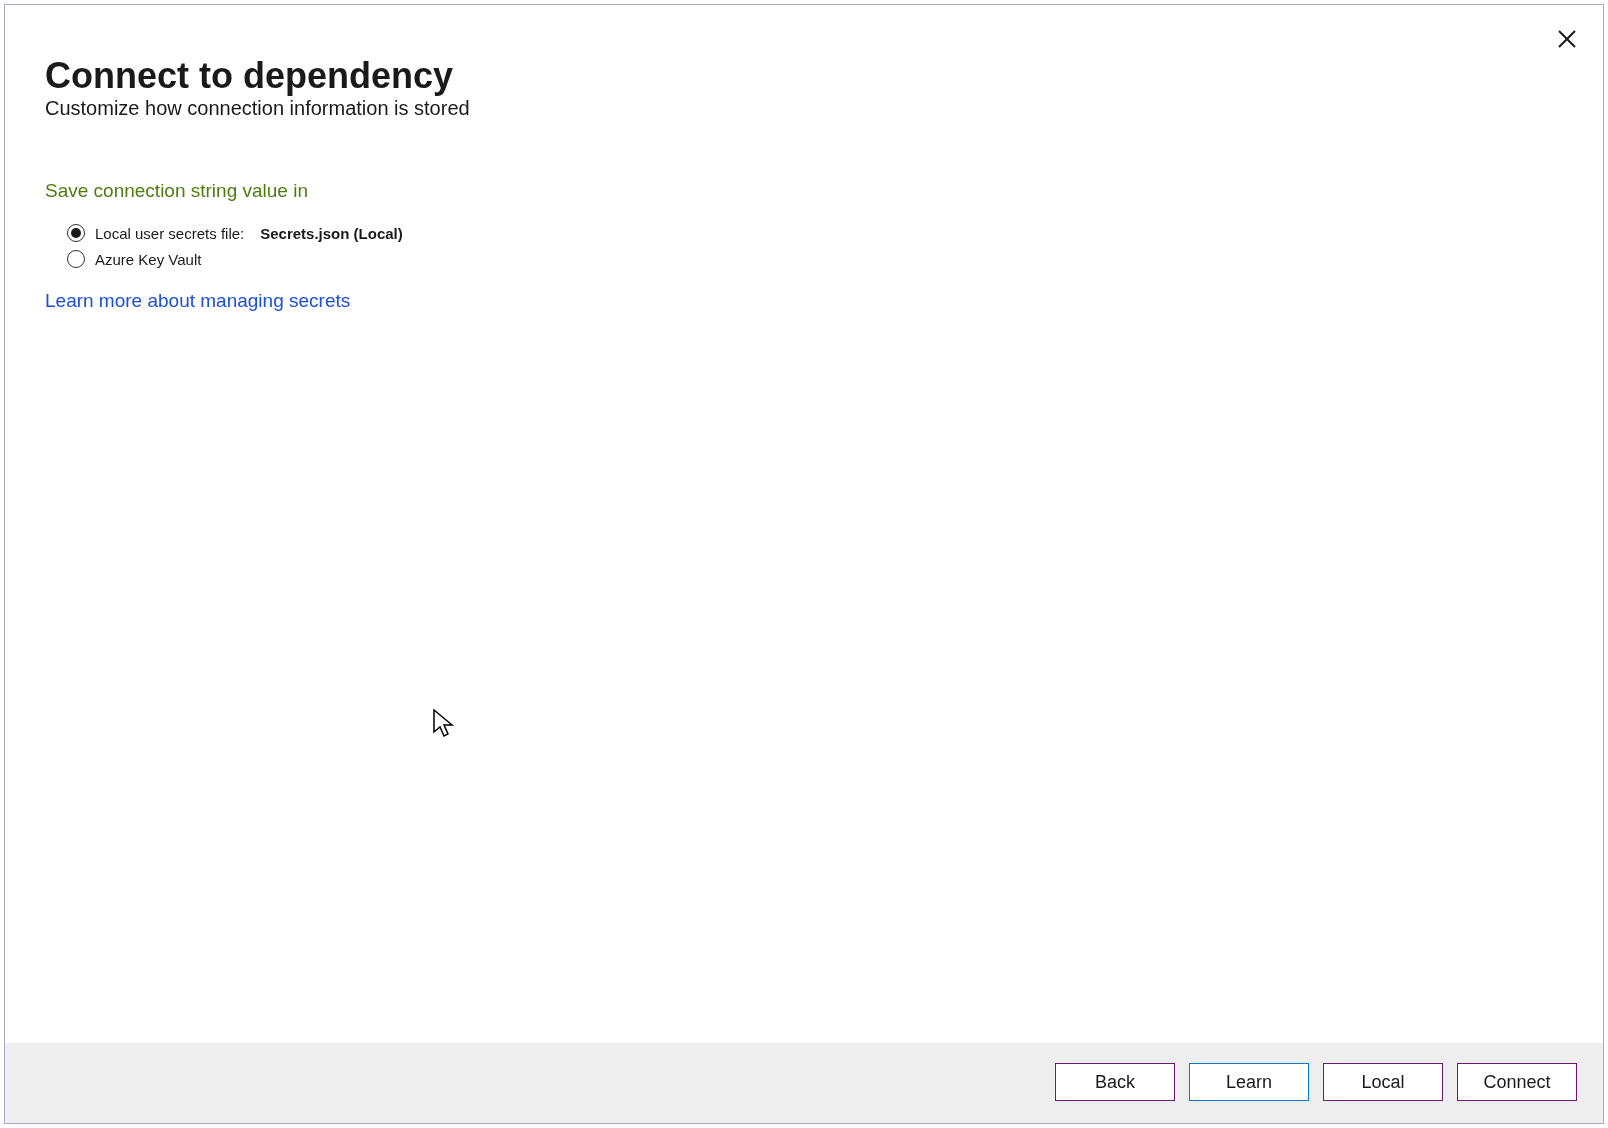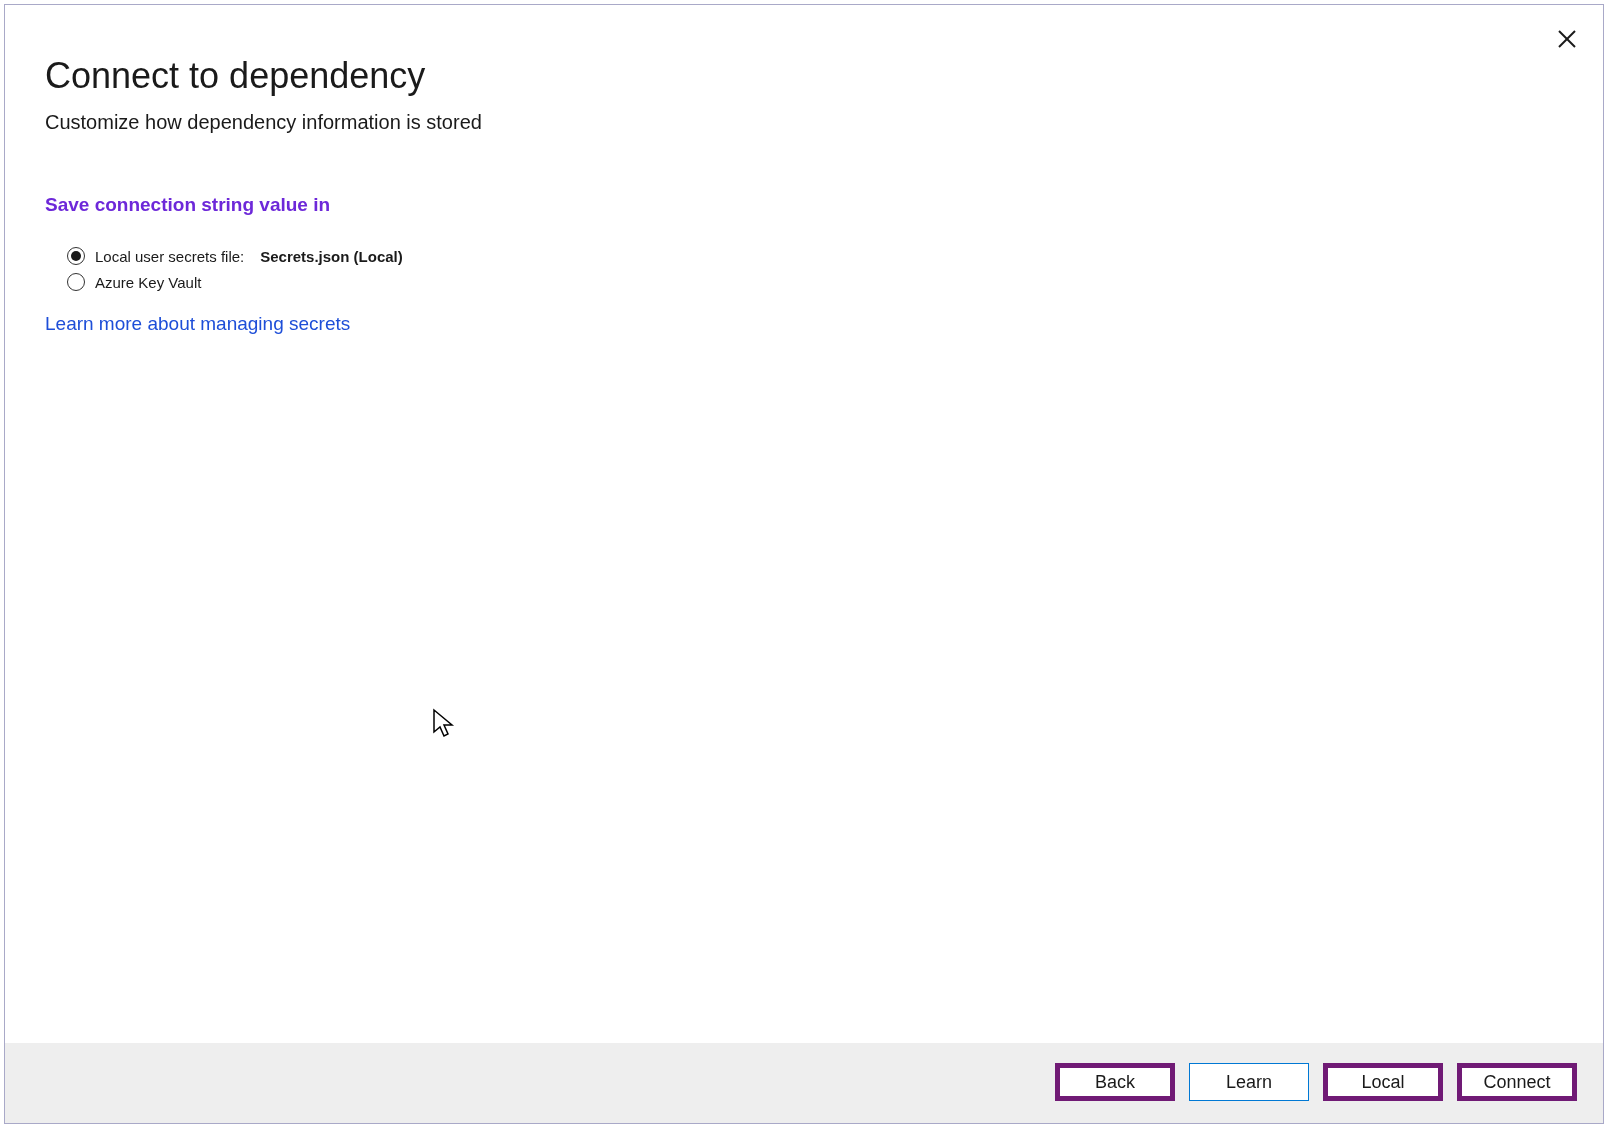--- a/index.html
+++ b/index.html
@@ -43,35 +43,34 @@
     .close-btn svg {
       width: 18px;
       height: 18px;
     }
     .content {
       flex: 1;
       padding: 50px 40px 20px 40px;
     }
     .title {
       font-size: 36px;
-      font-weight: 400;
+      font-weight: 700;
       color: #1a1a1a;
-      margin-bottom: 14px;
     }
     .subtitle {
       font-size: 20px;
       font-weight: 400;
       color: #1a1a1a;
       margin-bottom: 60px;
     }
     .section-label {
       font-size: 19px;
-      font-weight: 700;
-      color: #6d28d9;
-      margin-bottom: 31px;
+      font-weight: 400;
+      color: #4d7c0f;
+      margin-bottom: 22px;
     }
     .radio-group {
       margin-left: 22px;
     }
     .radio-item {
       display: flex;
       align-items: center;
       margin-bottom: 8px;
       cursor: pointer;
       font-size: 15px;
@@ -113,21 +112,21 @@
       background: #eeeeee;
       border-top: none;
       padding: 20px 26px 22px 26px;
       display: flex;
       justify-content: flex-end;
       gap: 14px;
     }
     .btn {
       min-width: 120px;
       height: 38px;
-      border: 5px solid #701a75;
+      border: 1px solid #701a75;
       background: #ffffff;
       font-size: 18px;
       color: #1a1a1a;
       cursor: pointer;
       font-family: inherit;
       display: flex;
       align-items: center;
       justify-content: center;
     }
     .btn.default {
@@ -150,21 +149,21 @@
 <div class="dialog">
   <div class="close-btn">
     <svg viewBox="0 0 18 18">
       <line x1="1" y1="1" x2="17" y2="17" stroke="#1a1a1a" stroke-width="2"></line>
       <line x1="17" y1="1" x2="1" y2="17" stroke="#1a1a1a" stroke-width="2"></line>
     </svg>
   </div>
 
   <div class="content">
     <h1 class="title">Connect to dependency</h1>
-    <div class="subtitle">Customize how dependency information is stored</div>
+    <div class="subtitle">Customize how connection information is stored</div>
 
     <div class="section-label">Save connection string value in</div>
 
     <div class="radio-group">
       <div class="radio-item">
         <span class="radio-circle selected"></span>
         <span class="radio-label-prefix">Local user secrets file:</span>
         <span class="radio-label-bold">Secrets.json (Local)</span>
       </div>
       <div class="radio-item">

